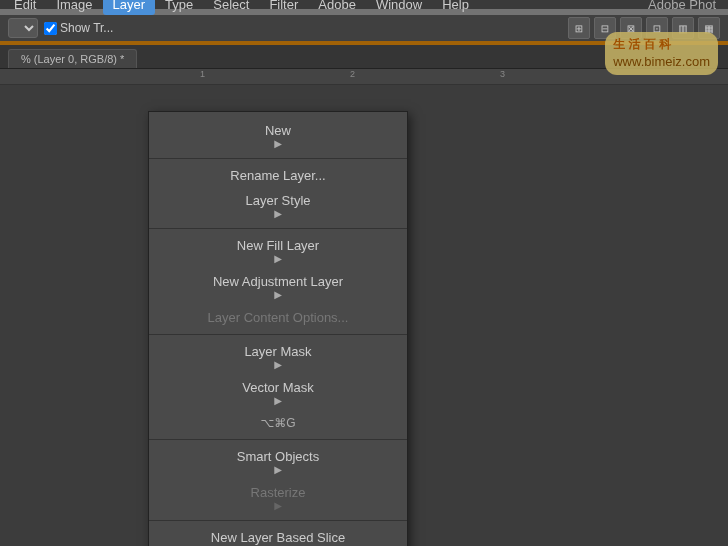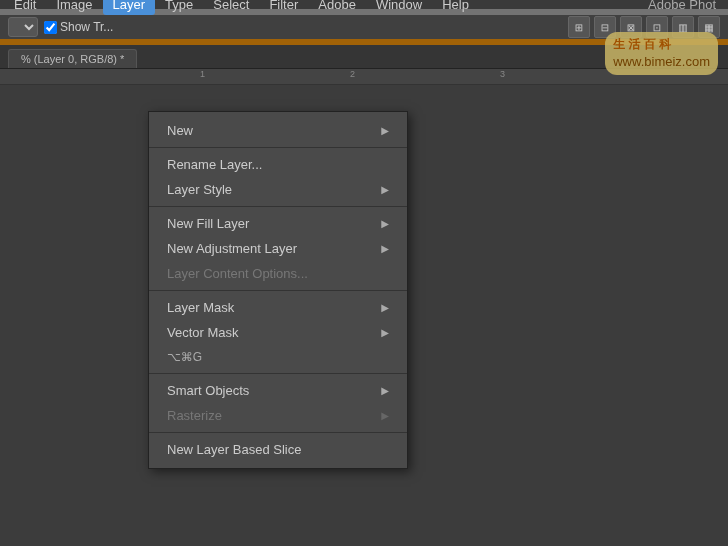--- a/index.html
+++ b/index.html
@@ -43,21 +43,21 @@
       padding-right: 8px;
     }
 
     
     .toolbar {
       display: flex;
       align-items: center;
       background: #404040;
       height: 30px;
       padding: 0 8px;
-      border-bottom: 6px solid #a16207;
+      border-bottom: 4px solid #a16207;
       gap: 6px;
     }
     .toolbar-select {
       background: #555;
       color: #ccc;
       border: 1px solid #666;
       border-radius: 3px;
       font-size: 11px;
       padding: 1px 4px;
       height: 20px;
@@ -159,20 +159,21 @@
 
     .dropdown-item {
       display: flex;
       align-items: center;
       justify-content: space-between;
       padding: 5px 18px 5px 18px;
       color: #ccc;
       cursor: pointer;
       font-size: 13px;
       white-space: nowrap;
+      flex-direction: column;
     }
     .dropdown-item.highlighted {
       background: #4a7fc0;
       color: white;
       border: 2px solid #00cc00;
       margin: -2px;
       padding: 5px 16px;
     }
     .dropdown-item.disabled {
       color: #777;

